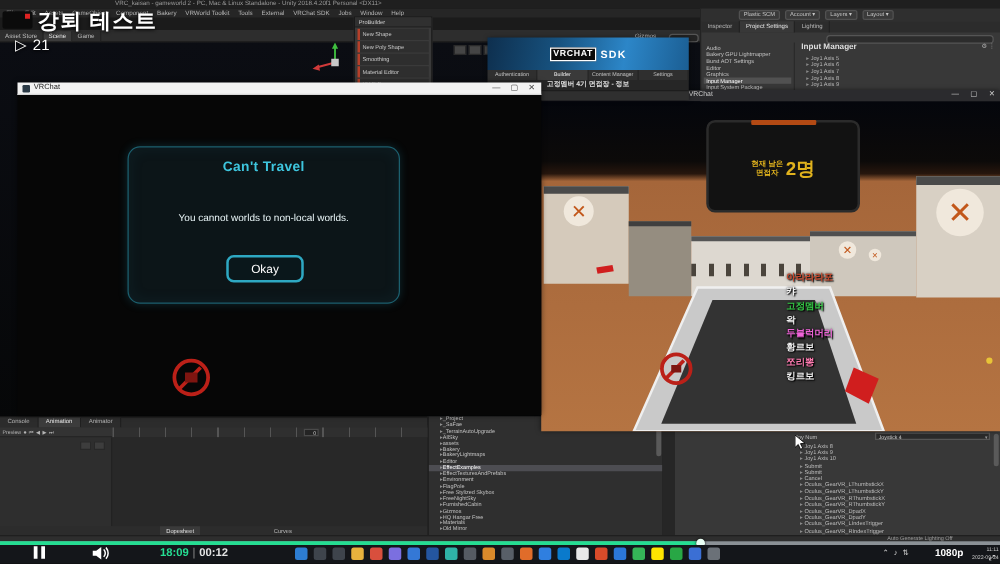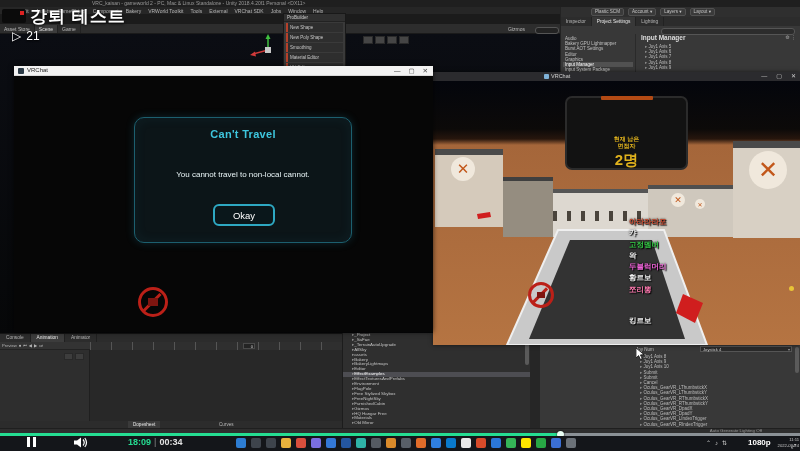--- a/index.html
+++ b/index.html
@@ -87,36 +87,36 @@
   .w2-btns{position:absolute;right:4px;top:0;display:flex;gap:9px;font-size:6px;color:#cfcfcf;line-height:9px;}
   .w2-content{position:absolute;left:0;top:9px;width:367px;height:264px;overflow:hidden;
               background:linear-gradient(180deg,#04060c 0%,#0c0a09 48px,#27160d 58px,#a5663a 64px,#b57442 100%);}
   .bld{position:absolute;}
   .emblem{position:absolute;border-radius:50%;background:#f0e8dc;color:#c2571a;display:flex;align-items:center;justify-content:center;font-weight:bold;}
   .emblem::before{content:"\2715";}
   .table-svg{position:absolute;left:0;top:0;}
   .scoreboard{position:absolute;left:132px;top:15px;width:123px;height:74px;background:#121212;border:2px solid #2b2b2b;
               border-radius:7px;box-sizing:border-box;display:flex;}
   .sb-accent{position:absolute;left:34px;top:-2px;width:52px;height:4px;background:#b34a14;border-radius:1px;}
-  .sb-col{flex:1;display:flex;flex-direction:column;align-items:center;justify-content:flex-end;gap:2px;padding-top:6px;}
+  .sb-col{flex:1;display:flex;align-items:center;justify-content:center;gap:2px;padding-top:6px;}
   .sb-lbl{font-size:6px;line-height:7px;text-align:center;font-weight:bold;}
   .sb-val{font-size:15px;font-weight:bold;line-height:16px;}
   .players{position:absolute;left:196px;top:135px;width:120px;}
   .player-name{font-size:7.5px;font-weight:bold;line-height:11.3px;text-shadow:0 0 2px #000,1px 1px 1px #000;white-space:nowrap;}
   .ydot{position:absolute;left:356px;top:205px;width:5px;height:5px;background:#e8c437;border-radius:50%;}
   .novideo{position:absolute;border-radius:50%;border:3px solid #bb2018;box-sizing:border-box;}
   .novideo::before{content:"";position:absolute;left:-1px;top:45%;width:100%;height:3px;background:#bb2018;transform:rotate(-45deg);}
   .novideo::after{content:"";position:absolute;left:28%;top:33%;width:42%;height:33%;background:#7e1510;}
   .window1{left:14px;top:66px;width:419px;height:266px;box-shadow:0 0 5px rgba(0,0,0,.7);}
   .w1-titlebar{position:absolute;left:0;top:0;width:419px;height:10px;background:#f2f2f2;border-bottom:1px solid #d8d8d8;box-sizing:border-box;}
   .w1-ico{position:absolute;left:4px;top:2px;width:6px;height:6px;background:#2b3a46;border-radius:1px;}
   .w1-title{position:absolute;left:13px;top:1px;font-size:6px;color:#222;}
   .w1-btns{position:absolute;right:5px;top:0;display:flex;gap:8px;font-size:6.5px;color:#444;line-height:10px;}
   .w1-content{position:absolute;left:0;top:10px;width:419px;height:256px;background:#060606;}
-  .dialog{position:absolute;left:120px;top:41px;width:218px;height:126px;background:#0c1518;border:1px solid #1c5f6e;
+  .dialog{position:absolute;left:88px;top:41px;width:218px;height:126px;background:#0c1518;border:1px solid #1c5f6e;
           border-radius:10px;box-shadow:0 0 8px rgba(40,160,190,.22), inset 0 0 12px rgba(30,110,130,.12);box-sizing:border-box;}
   .dlg-title{position:absolute;left:0;top:10px;width:100%;text-align:center;font-size:11px;font-weight:bold;color:#3ec6de;letter-spacing:.3px;}
   .dlg-body{position:absolute;left:0;top:52px;width:100%;text-align:center;font-size:8px;color:#e9f5f7;}
   .dlg-btn{position:absolute;left:78px;top:86px;width:62px;height:22px;border:2px solid #2ea8c2;border-radius:6px;
            background:#0a171b;color:#fff;font-size:9.5px;display:flex;align-items:center;justify-content:center;box-sizing:border-box;}
   
   .sdk{left:390px;top:30px;width:161px;height:50px;box-shadow:0 0 4px rgba(0,0,0,.6);}
   .sdk-banner{position:absolute;left:0;top:0;width:161px;height:26px;
               background:linear-gradient(100deg,#0e2f4e 0%,#17527f 35%,#2c86c8 68%,#1b5e93 100%);
               display:flex;align-items:center;justify-content:center;gap:3px;}
@@ -374,42 +374,56 @@
       </div>
 
       <div class="players">
           <div class="player-name" style="color: rgb(200, 71, 43);">아라라라포</div>
           <div class="player-name" style="color: rgb(242, 242, 242);">캬</div>
           <div class="player-name" style="color: rgb(53, 201, 70);">고정멤버</div>
           <div class="player-name" style="color: rgb(242, 242, 242);">왁</div>
           <div class="player-name" style="color: rgb(239, 100, 216);">두블럭머리</div>
           <div class="player-name" style="color: rgb(242, 242, 242);">황르보</div>
           <div class="player-name" style="color: rgb(255, 123, 177);">쪼리뽕</div>
-          <div class="player-name" style="color: rgb(242, 242, 242); margin-top: 20px;">킹르보</div>
+          <div class="player-name" style="color: rgb(242, 242, 242);">킹르보</div>
         </div>
       <div class="ydot"></div>
       <div class="novideo" style="left:95px;top:201px;width:26px;height:26px"></div>
     </div>
   </div>
 
+  <div class="abs sdk">
+    <div class="sdk-banner">
+      <span class="sdk-logo">VRCHAT</span>
+      <span class="sdk-sdk">SDK</span>
+    </div>
+    <div class="sdk-tabs">
+        <div>Authentication</div>
+        <div class="sel">Builder</div>
+        <div>Content Manager</div>
+        <div>Settings</div>
+      </div>
+    <div class="sdk-worldrow">고정멤버 4기 면접장 - 정보</div>
+    <div class="sdk-footer"></div>
+  </div>
 
   <div class="abs window1">
     <div class="w1-titlebar">
       <span class="w1-ico"></span>
       <span class="w1-title">VRChat</span>
       <span class="w1-btns">
         <span>—</span>
         <span>▢</span>
         <span>✕</span>
       </span>
     </div>
     <div class="w1-content">
       <div class="dialog">
         <div class="dlg-title">Can't Travel</div>
-        <div class="dlg-body">You cannot travel to non-local cannot.</div>
+        <div class="dlg-body">You cannot worlds to non-local worlds.</div>
         <div class="dlg-btn">Okay</div>
       </div>
       <div class="novideo" style="left:124px;top:211px;width:30px;height:30px"></div>
     </div>
   </div>
 
 
   <div class="abs overlay-badge">
       <i></i>
     </div>
@@ -468,20 +482,20 @@
       <i></i>
     </div>
   <svg class="abs pc vol" width="14" height="11">
     <polygon points="0,3.5 3,3.5 7,0.5 7,10.5 3,7.5 0,7.5" fill="#fff"></polygon>
     <path d="M9 2.5 Q11.5 5.5 9 8.5" stroke="#fff" stroke-width="1.2" fill="none"></path>
     <path d="M10.8 1 Q14.2 5.5 10.8 10" stroke="#fff" stroke-width="1.2" fill="none"></path>
   </svg>
   <div class="abs pc time">
     <span class="t-cur">18:09</span>
     <span class="t-sep">|</span>
-    <span class="t-dur">00:34</span>
+    <span class="t-dur">00:12</span>
   </div>
 
   <svg class="abs cursor" width="9" height="12">
     <polygon points="0,0 0,10 2.6,7.6 4.4,11.4 6.2,10.6 4.4,6.9 8,6.6" fill="#fff" stroke="#000" stroke-width="0.7"></polygon>
   </svg>
 
 </div>
 
 </body></html>

